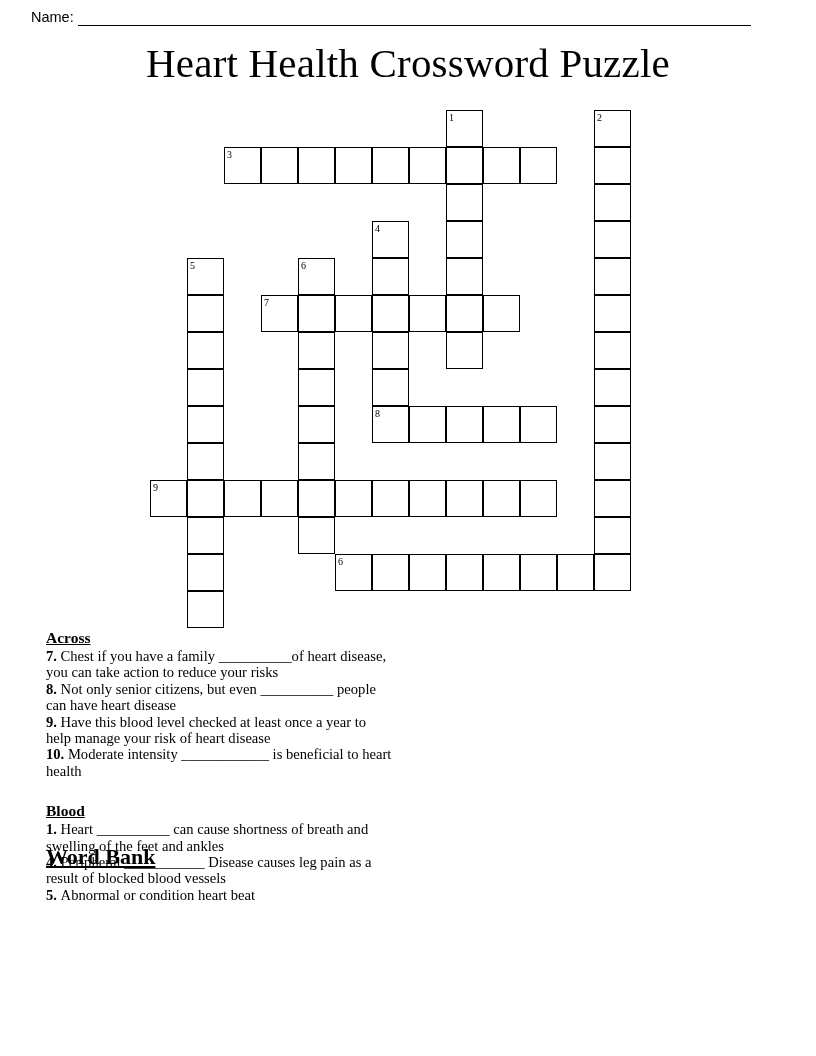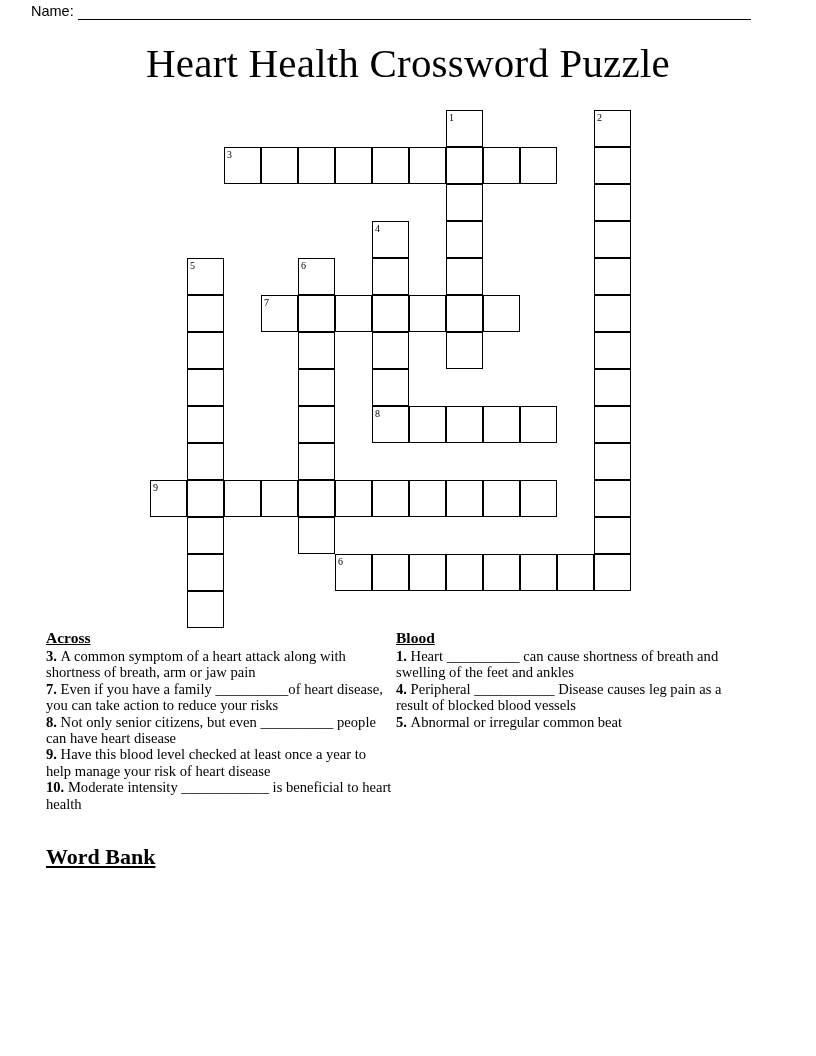--- a/index.html
+++ b/index.html
@@ -11,21 +11,21 @@
     font-family: "Liberation Serif", serif;
     color: #000000;
     position: relative;
     overflow: hidden;
   }
 
   
   .name-row {
     position: absolute;
     left: 31px;
-    top: 2px;
+    top: 8px;
     width: 720px;
     display: flex;
     align-items: flex-end;
     gap: 4px;
   }
   .name-label {
     font-family: "Liberation Sans", sans-serif;
     font-size: 14.5px;
     line-height: 18px;
     white-space: nowrap;
@@ -74,21 +74,22 @@
     z-index: 5;
   }
 
   
   .clues {
     position: absolute;
     left: 46px;
     top: 628px;
     width: 724px;
     display: flex;
-    gap: 2px;
+    gap: 22px;
+    flex-direction: column;
   }
   .clue-col { width: 348px; }
   .clue-head {
     font-family: "Liberation Serif", serif;
     font-size: 15.5px;
     font-weight: bold;
     text-decoration: underline;
     line-height: 19px;
     margin-bottom: 1px;
   }
@@ -223,32 +224,31 @@
     <span class="cw-num" style="left: 264px; top: 298px;">7</span>
     <span class="cw-num" style="left: 375px; top: 409px;">8</span>
     <span class="cw-num" style="left: 153px; top: 483px;">9</span>
     <span class="cw-num" style="left: 338px; top: 557px;">6</span>
   </div>
 
 <div class="clues">
   <div class="clue-col">
     <div class="clue-head">Across</div>
     <div id="across-list">
-        <div class="clue-item"><span class="clue-num">3. </span><span>A common symptom of a heart attack along with shortness of breath, arm or jaw pain</span></div>
-        <div class="clue-item"><span class="clue-num">7. </span><span>Even if you have a family __________of heart disease, you can take action to reduce your risks</span></div>
+        <div class="clue-item"><span class="clue-num">7. </span><span>Chest if you have a family __________of heart disease, you can take action to reduce your risks</span></div>
         <div class="clue-item"><span class="clue-num">8. </span><span>Not only senior citizens, but even __________ people can have heart disease</span></div>
         <div class="clue-item"><span class="clue-num">9. </span><span>Have this blood level checked at least once a year to help manage your risk of heart disease</span></div>
         <div class="clue-item"><span class="clue-num">10. </span><span>Moderate intensity ____________ is beneficial to heart health</span></div>
       </div>
   </div>
   <div class="clue-col">
     <div class="clue-head">Blood</div>
     <div id="down-list">
         <div class="clue-item"><span class="clue-num">1. </span><span>Heart __________ can cause shortness of breath and swelling of the feet and ankles</span></div>
         <div class="clue-item"><span class="clue-num">4. </span><span>Peripheral ___________ Disease causes leg pain as a result of blocked blood vessels</span></div>
-        <div class="clue-item"><span class="clue-num">5. </span><span>Abnormal or irregular common beat</span></div>
+        <div class="clue-item"><span class="clue-num">5. </span><span>Abnormal or condition heart beat</span></div>
       </div>
   </div>
 </div>
 
 <div class="wordbank">
   <div class="wb-head">Word Bank</div>
 </div>
 
 </body></html>

